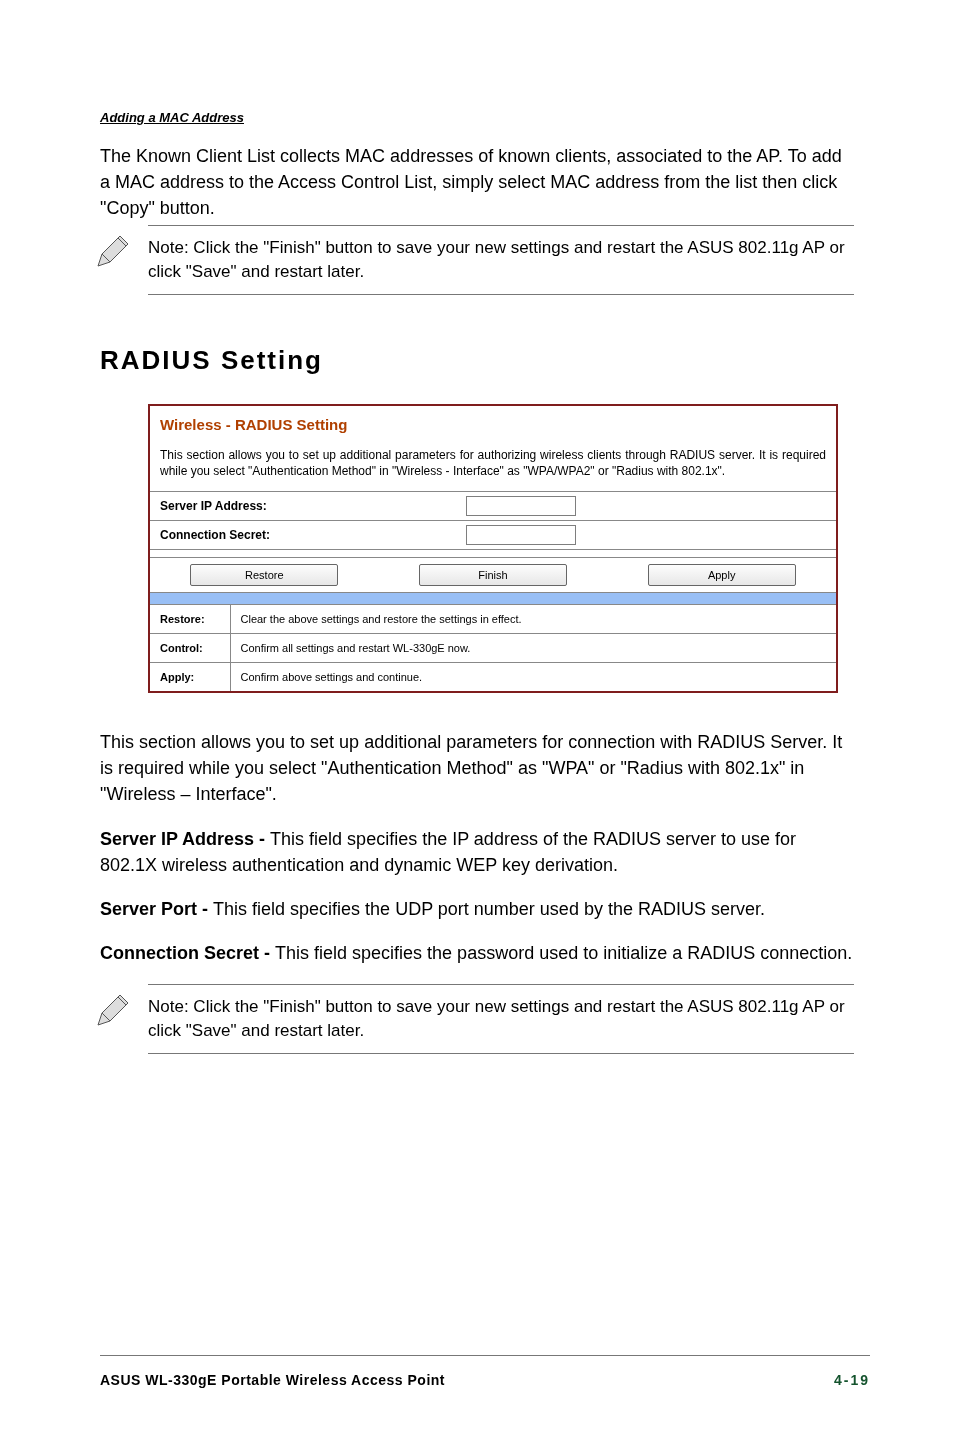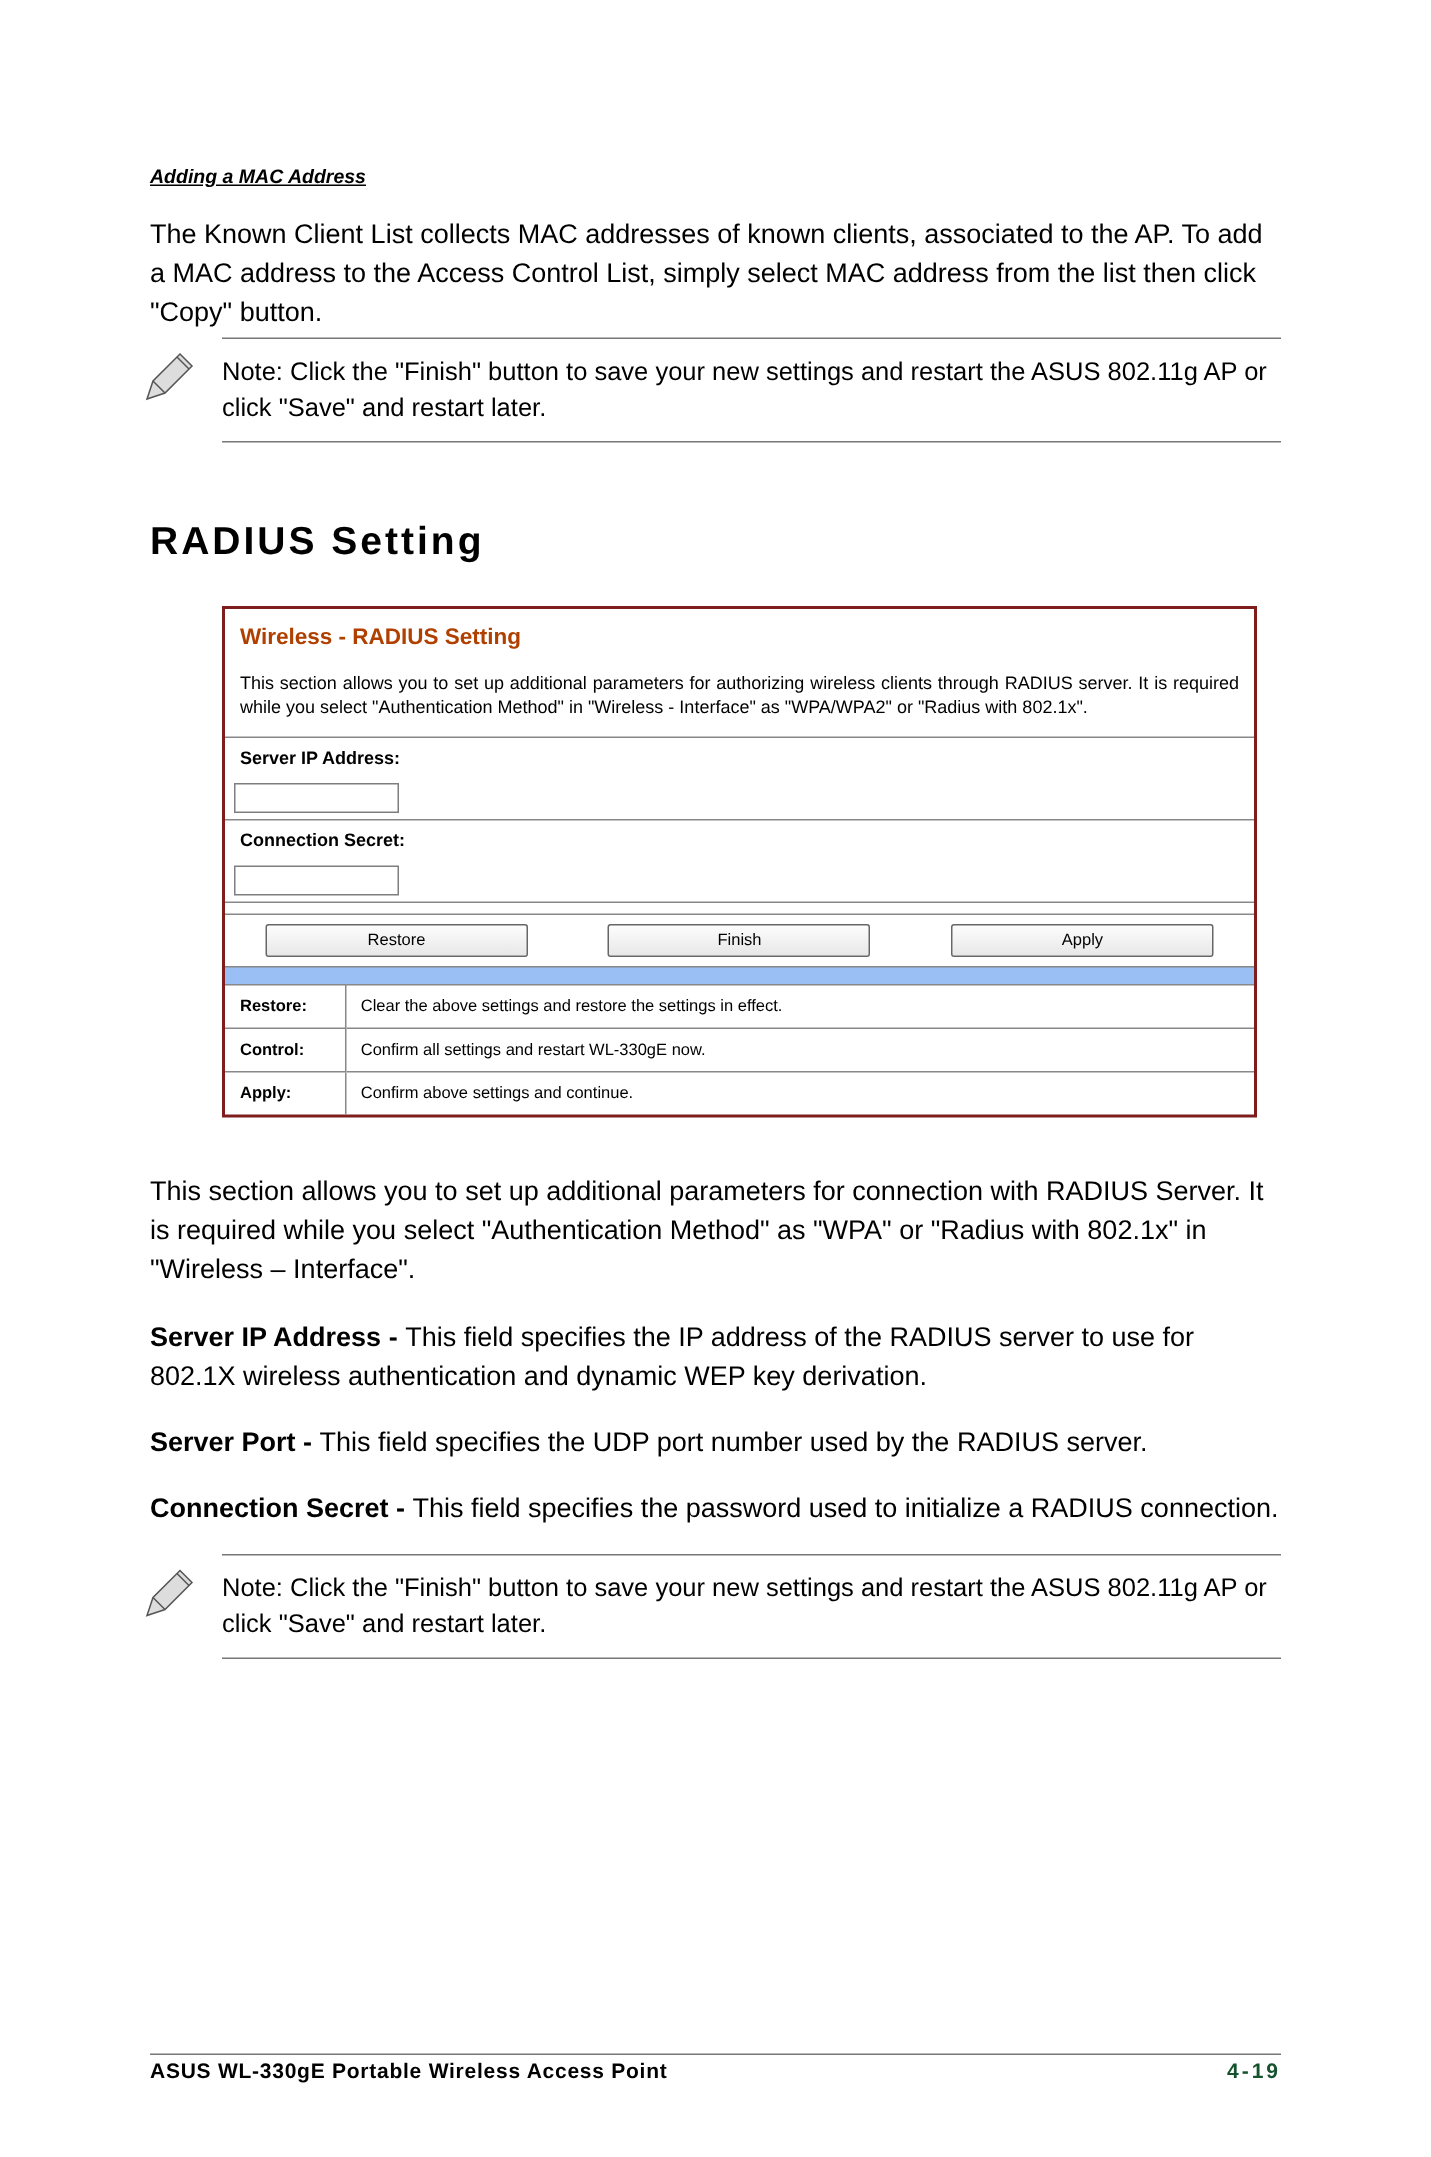--- a/index.html
+++ b/index.html
@@ -68,21 +68,20 @@
   .panel-desc {
     padding: 6px 10px 12px 10px;
     font-size: 12px;
     line-height: 1.35;
     text-align: justify;
   }
   .field-row {
     display: flex;
     align-items: stretch;
     border-top: 1px solid #888;
-    flex-direction: column;
   }
   .field-label {
     width: 310px;
     font-weight: bold;
     padding: 6px 10px;
     font-size: 12px;
     display: flex;
     align-items: center;
   }
   .field-val {
@@ -97,21 +96,21 @@
     font-size: 12px;
   }
   .spacer-row { height: 8px; border-top: 1px solid #888;}
   .btn-row {
     border-top: 1px solid #888;
     padding: 6px 0;
     display: flex;
     justify-content: space-around;
   }
   .btn {
-    width: 175px;
+    width: 148px;
     height: 22px;
     border: 1px solid #666;
     background: linear-gradient(#fdfdfd,#e7e7e7);
     font-size: 11px;
     text-align: center;
     line-height: 20px;
     border-radius: 2px;
     cursor: pointer;
   }
   .blue-bar {
@@ -134,23 +133,23 @@
   .para {
     font-size: 18px;
     line-height: 1.45;
     margin-bottom: 18px;
   }
   .bold-lead { font-weight: bold; }
   .footer {
     position: absolute;
     bottom: 50px;
     left: 100px;
-    right: 100px;
+    right: 84px;
     border-top: 1px solid #777;
-    padding-top: 2px;
+    padding-top: 16px;
     display: flex;
     justify-content: space-between;
     font-size: 14px;
     font-weight: bold;
     letter-spacing: 0.5px;
   }
   .footer .pg { color: #14532d; letter-spacing: 2px;}
 </style>
 </head>
 <body>

